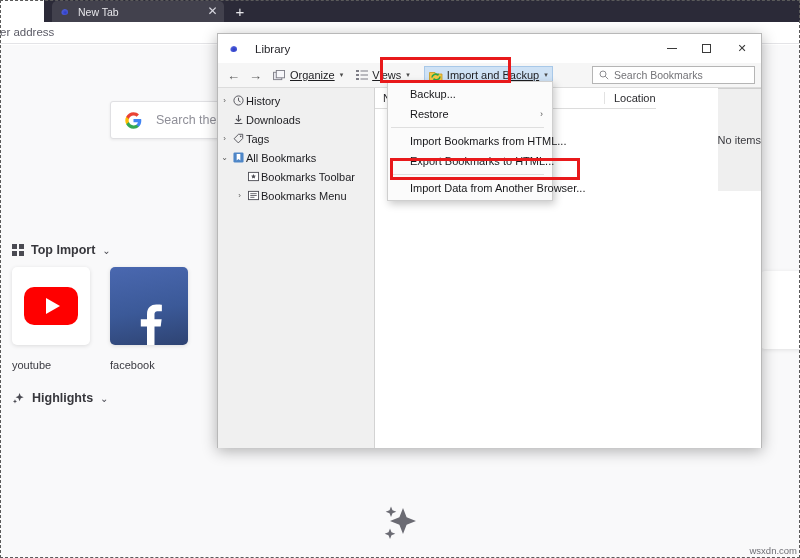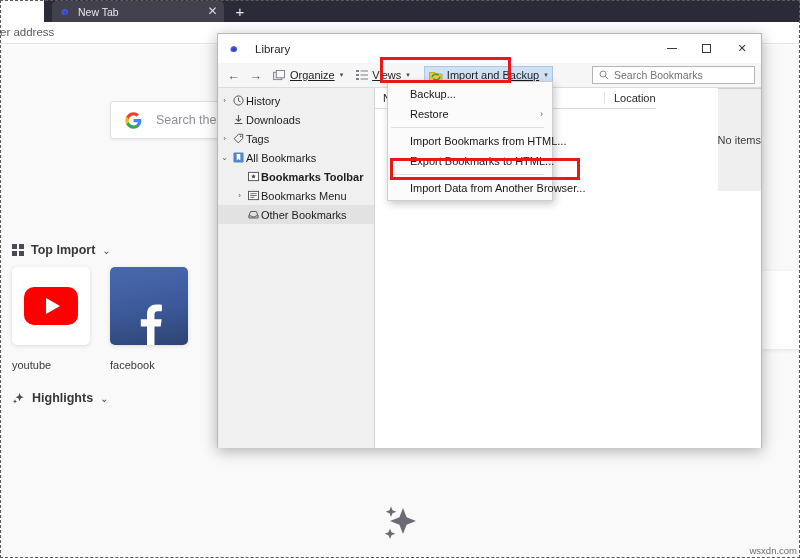--- a/index.html
+++ b/index.html
@@ -416,21 +416,21 @@
           <span class="tw">⌄</span>
           <span class="tree-ico">
             <svg viewBox="0 0 12 12" width="11" height="11">
                 <rect x="0.5" y="0.5" width="11" height="11" rx="1.5" fill="#4e86c7"></rect>
                 <path d="M4 2.2h4v7l-2-1.7-2 1.7z" fill="#fff"></path>
               </svg>
           </span>
           <span>All Bookmarks</span>
         </div>
 
-        <div class="tree-row" style="padding-left:15px;font-weight:bold;">
+        <div class="tree-row" style="padding-left:15px;">
           <span class="tw"></span>
           <span class="tree-ico">
             <svg viewBox="0 0 12 12" width="11" height="11">
                 <rect x="0.5" y="1.5" width="11" height="9" fill="#fff" stroke="#4e4e55"></rect>
                 <path d="M6 3.2l.8 1.7 1.9.2-1.4 1.3.4 1.8L6 7.3 4.3 8.2l.4-1.8-1.4-1.3 1.9-.2z" fill="#4e4e55"></path>
               </svg>
           </span>
           <span>Bookmarks Toolbar</span>
         </div>
 
@@ -438,30 +438,20 @@
           <span class="tw">›</span>
           <span class="tree-ico">
             <svg viewBox="0 0 12 12" width="11" height="11">
                 <rect x="0.5" y="1.5" width="11" height="9" fill="#fff" stroke="#4e4e55"></rect>
                 <path d="M2.5 4h7M2.5 6h7M2.5 8h4.5" stroke="#4e4e55" stroke-width="0.9"></path>
               </svg>
           </span>
           <span>Bookmarks Menu</span>
         </div>
 
-        <div class="tree-row selected" style="padding-left:15px;">
-          <span class="tw"></span>
-          <span class="tree-ico">
-            <svg viewBox="0 0 12 12" width="11" height="11">
-                <path d="M1 7.5l1.8-4.8h6.4L11 7.5v2.3H1z" fill="none" stroke="#4e4e55" stroke-width="1"></path>
-                <path d="M1 7.5h2.6l.7 1.1h3.4l.7-1.1H11" fill="none" stroke="#4e4e55" stroke-width="1"></path>
-              </svg>
-          </span>
-          <span>Other Bookmarks</span>
-        </div>
       </div>
 
       <div class="lib-right">
         <div class="lib-colhead">
           <div class="colname">N</div>
           <div class="colloc">Location</div>
         </div>
         <div class="lib-list"></div>
         <div class="lib-detail">
           <span>No items</span>

